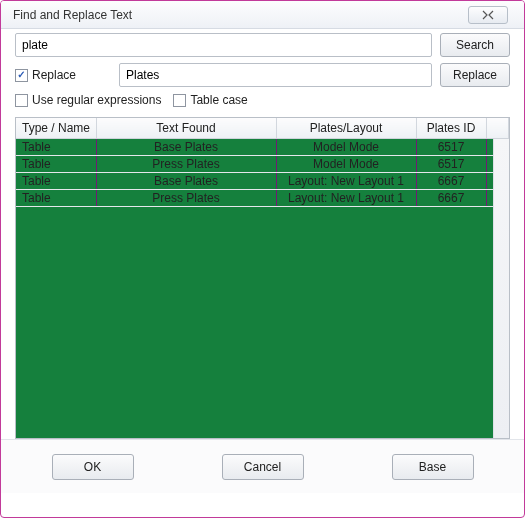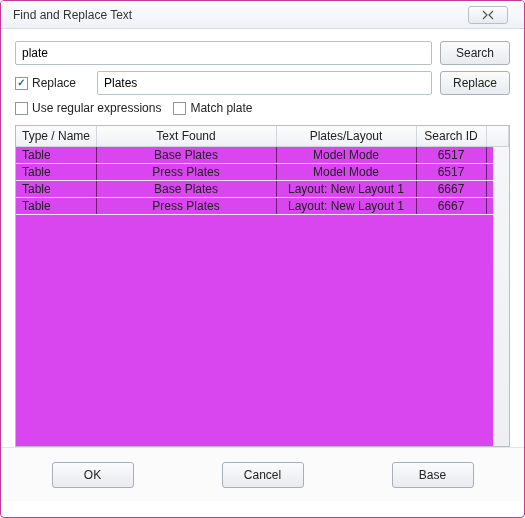--- a/index.html
+++ b/index.html
@@ -26,21 +26,21 @@
   .titlebar .title { flex:1; font-size:12px; color:#333; }
   .win-close {
     width:40px; height:18px;
     border:1px solid #b7bfc9;
     border-radius:3px;
     background:linear-gradient(#fdfdfe,#e7ebf1);
     display:flex; align-items:center; justify-content:center;
     font-size:10px; color:#555;
     cursor:default;
   }
-  .content { padding:12px 14px 0 14px; }
+  .content { padding:4px 14px 0 14px; }
   .row { display:flex; align-items:center; margin-bottom:6px; gap:8px; }
   .search-row .txt { flex:1; }
   .txt {
     height:24px;
     border:1px solid #b9bfc7;
     border-radius:2px;
     padding:3px 6px;
     font-size:12px;
     background:#fff;
   }
@@ -50,34 +50,34 @@
     border-radius:3px;
     background:linear-gradient(#fbfbfc,#e8ebef);
     font-size:12px;
     text-align:center;
     line-height:22px;
     cursor:default;
     color:#222;
   }
   .replace-row { }
   .replace-row .chk-wrap { display:flex; align-items:center; gap:4px; width:74px; }
-  .replace-row .txt { flex:1; }
+  .replace-row .txt { flex:1;margin-left:22px; }
   .opts-row { gap:12px; margin-top:2px; margin-bottom:10px; }
   .chk-wrap { display:flex; align-items:center; gap:4px; }
   .chk {
     width:13px; height:13px;
     border:1px solid #8e95a0;
     background:#fff;
     display:flex; align-items:center; justify-content:center;
     font-size:10px; line-height:1;
   }
   .chk.checked::after { content:"✓"; color:#2b5bb5; font-weight:bold; font-size:10px; }
   .grid-wrap {
     border:1px solid #b9bfc7;
-    background:#d946ef;
+    background:#15803d;
     height:322px;
     overflow:hidden;
     position:relative;
   }
   table.grid {
     border-collapse:collapse;
     width:100%;
     table-layout:fixed;
   }
   .grid th {
@@ -153,39 +153,39 @@
     <div class="btn">Replace</div>
   </div>
 
   <div class="row opts-row">
     <div class="chk-wrap">
       <span class="chk"></span>
       <span>Use regular expressions</span>
     </div>
     <div class="chk-wrap">
       <span class="chk"></span>
-      <span>Match plate</span>
+      <span>Table case</span>
     </div>
   </div>
 
   <div class="grid-wrap">
     <table class="grid">
       <colgroup>
         <col class="c-tn">
           <col class="c-tf">
           <col class="c-ml">
           <col class="c-eid">
           <col class="c-pad">
       </colgroup>
       <thead>
         <tr>
           <th class="tn">Type / Name</th>
           <th>Text Found</th>
           <th>Plates/Layout</th>
-          <th>Search ID</th>
+          <th>Plates ID</th>
           <th></th>
         </tr>
       </thead>
       <tbody id="grid-body">
           <tr>
             <td class="tn">Table</td>
             <td>Base Plates</td>
             <td>Model Mode</td>
             <td>6517</td>
             <td></td>

